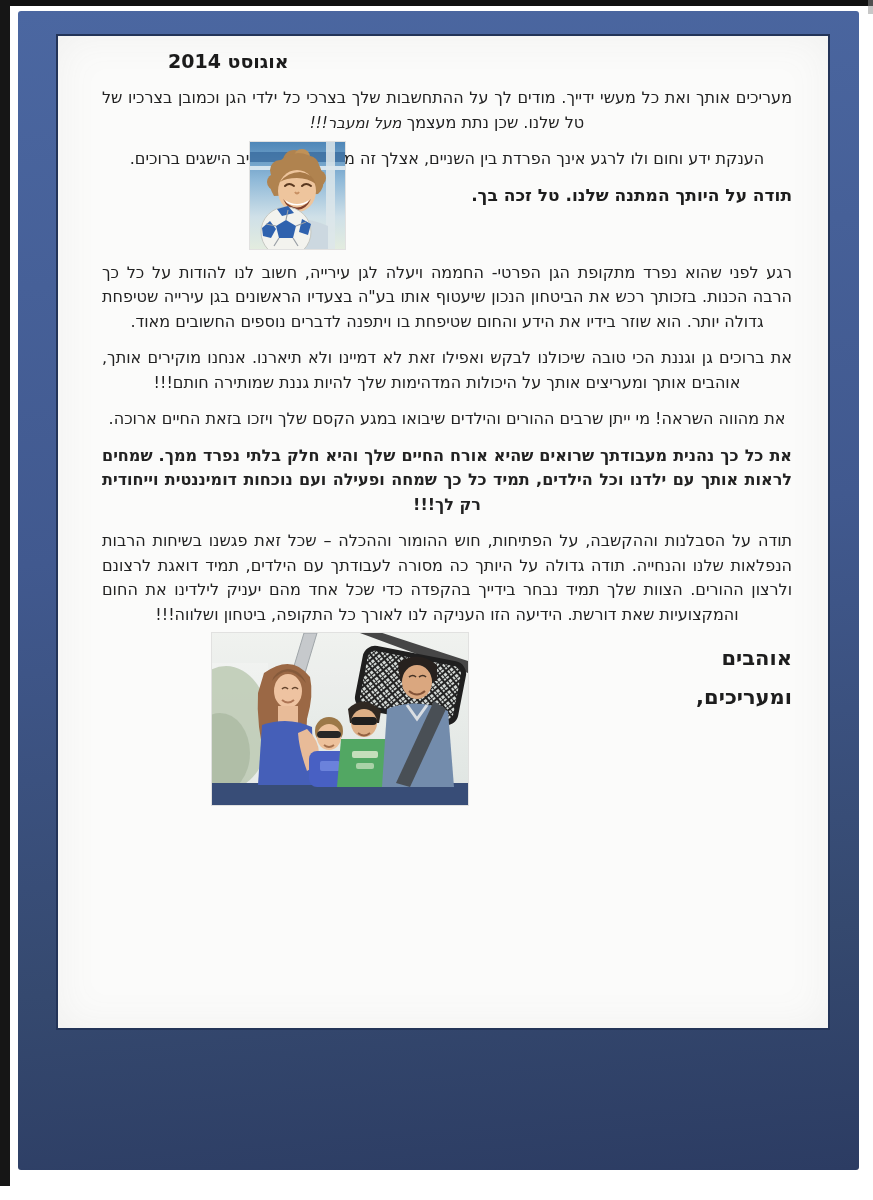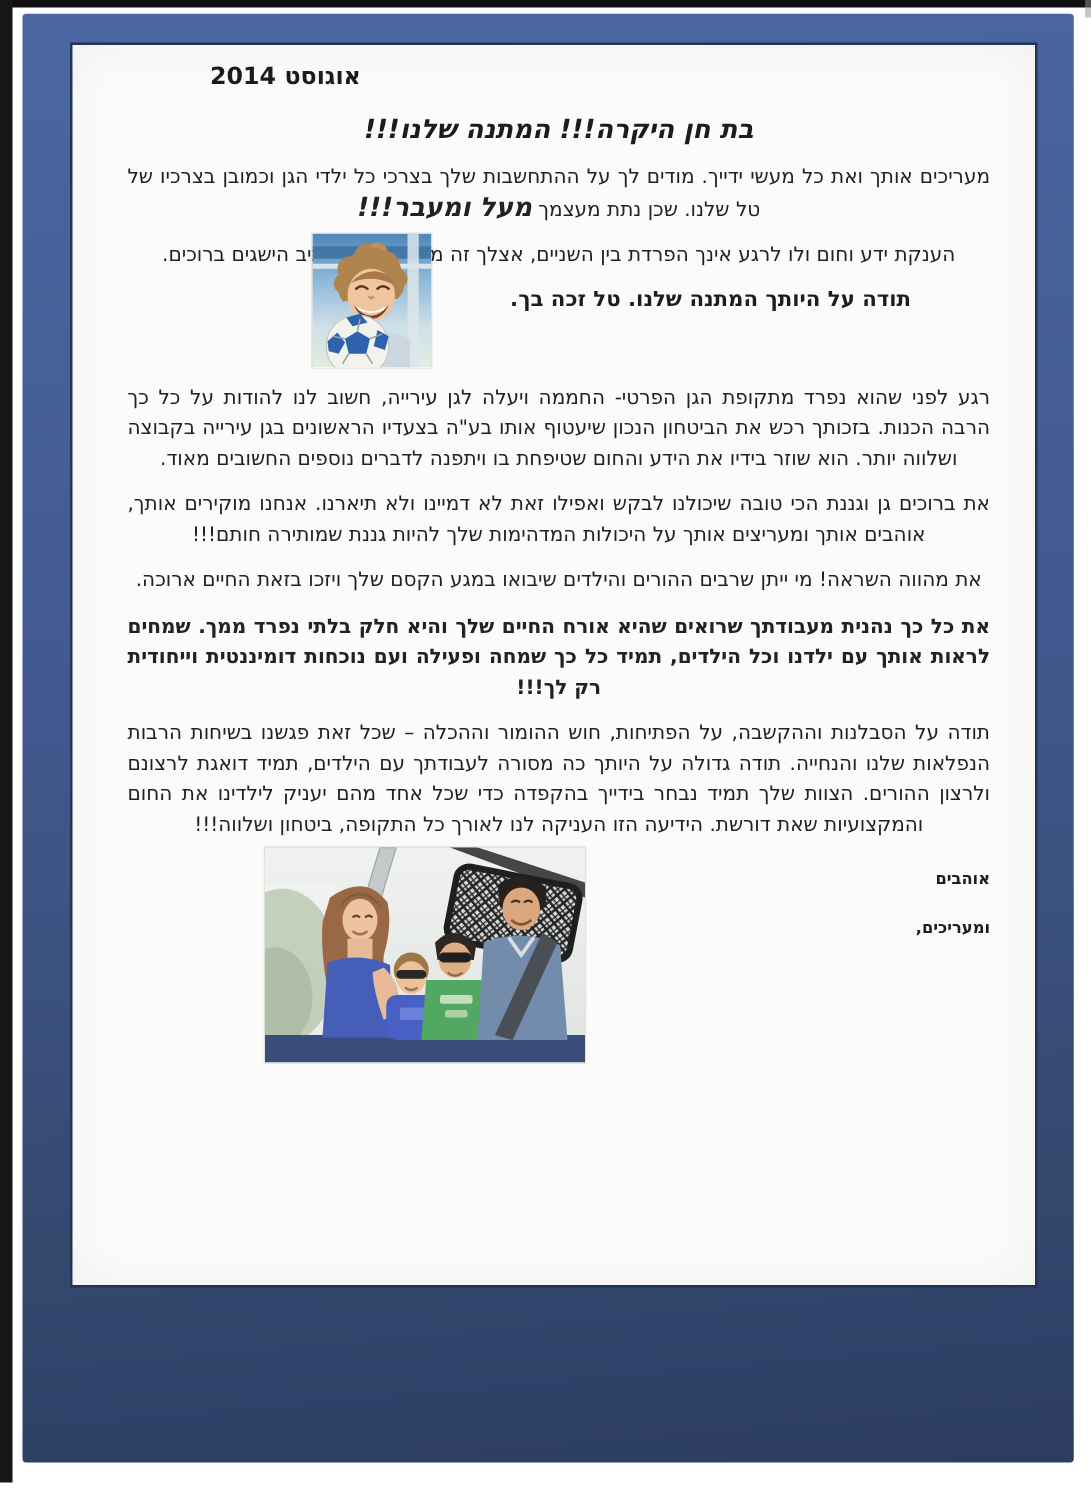--- a/index.html
+++ b/index.html
@@ -36,56 +36,55 @@
   .title{
     margin-top:15px;text-align:center;
     font-weight:bold;font-style:italic;font-size:21px;line-height:28px;color:#1c1c1c;
   }
   .para{
     margin:12px 0 0 0;
     text-align:justify;text-align-last:center;
   }
   .para.last-right{text-align-last:right;}
   .para.bold{font-weight:bold;}
-  .emph{font-weight:bold;font-style:italic;font-size:21px;}
+  .emph{font-weight:normal;font-style:italic;font-size:15px;}
   
   .photo-row{
     display:flex;align-items:center;margin-top:-30px;position:relative;
   }
   .caption{
-    flex:1;text-align:center;font-weight:bold;font-size:17px;color:#1d1d1d;
+    flex:1;text-align:right;font-weight:bold;font-size:17px;color:#1d1d1d;
   }
   .child-photo{
     width:95px;height:107px;flex:0 0 auto;margin-left:148px;
     box-shadow:0 0 0 1px rgba(0,0,0,.1);
   }
   
   .closing-row{display:flex;align-items:flex-start;margin-top:4px;}
   .signature{flex:1;padding-top:8px;}
-  .sig-line{font-weight:bold;font-size:13px;line-height:39px;text-align:right;color:#1d1d1d;}
+  .sig-line{font-weight:bold;font-size:21px;line-height:39px;text-align:right;color:#1d1d1d;}
   .family-photo{
     width:256px;height:172px;flex:0 0 auto;margin-left:110px;margin-top:2px;
     box-shadow:0 0 0 1px rgba(0,0,0,.1);
   }
   svg{display:block;}
 </style>
 </head>
 <body>
 
 <div class="edge-top"></div>
 <div class="edge-left"></div>
 <div class="edge-right-sliver"></div>
 
 <div class="mat"></div>
 
 <div class="paper">
 
   <div class="date">אוגוסט 2014</div>
 
-  <div class="title">בת חן היקרה!!! המתנה שלנו!!!</div>
 
 
   <p class="para"><span>מעריכים אותך ואת כל מעשי ידייך. מודים לך על ההתחשבות שלך בצרכי כל ילדי הגן וכמובן בצרכיו של טל שלנו. שכן נתת מעצמך </span><span class="emph">מעל ומעבר!!!</span></p>
 
   <p class="para">הענקת ידע וחום ולו לרגע אינך הפרדת בין השניים, אצלך זה משתלב יחד ומניב הישגים ברוכים.</p>
 
   <div class="photo-row">
     <div class="caption">תודה על היותך המתנה שלנו. טל זכה בך.</div>
     <svg class="child-photo" viewBox="0 0 95 107" xmlns="http://www.w3.org/2000/svg">
       <defs>
@@ -123,21 +122,21 @@
         <circle cx="36" cy="90" r="25" fill="#f3f3ee" stroke="#c6c8c2" stroke-width="1"></circle>
         <polygon points="36,78 46,84 43,96 29,96 26,84" fill="#2f62ae"></polygon>
         <path d="M12 86 L20 79 L26 87 L21 96 L13 94 Z" fill="#2f62ae"></path>
         <path d="M52 77 L61 82 L58 93 L49 90 Z" fill="#2f62ae"></path>
         <path d="M27 67 L38 64 L44 71 L32 74 Z" fill="#2f62ae"></path>
         <path d="M36 78 L38 68 M46 84 L56 80 M43 96 L48 104 M29 96 L24 104 M26 84 L16 82" stroke="#9aa0a6" stroke-width="1.2" fill="none"></path>
       </g>
     </svg>
   </div>
 
-  <p class="para">רגע לפני שהוא נפרד מתקופת הגן הפרטי- החממה ויעלה לגן עירייה, חשוב לנו להודות על כל כך הרבה הכנות. בזכותך רכש את הביטחון הנכון שיעטוף אותו בע"ה בצעדיו הראשונים בגן עירייה בקבוצה ושלווה יותר. הוא שוזר בידיו את הידע והחום שטיפחת בו ויתפנה לדברים נוספים החשובים מאוד.</p>
+  <p class="para">רגע לפני שהוא נפרד מתקופת הגן הפרטי- החממה ויעלה לגן עירייה, חשוב לנו להודות על כל כך הרבה הכנות. בזכותך רכש את הביטחון הנכון שיעטוף אותו בע"ה בצעדיו הראשונים בגן עירייה שטיפחת גדולה יותר. הוא שוזר בידיו את הידע והחום שטיפחת בו ויתפנה לדברים נוספים החשובים מאוד.</p>
   <p class="para">את ברוכים גן וגננת הכי טובה שיכולנו לבקש ואפילו זאת לא דמיינו ולא תיארנו. אנחנו מוקירים אותך, אוהבים אותך ומעריצים אותך על היכולות המדהימות שלך להיות גננת שמותירה חותם!!!</p>
   <p class="para">את מהווה השראה! מי ייתן שרבים ההורים והילדים שיבואו במגע הקסם שלך ויזכו בזאת החיים ארוכה.</p>
   <p class="para bold">את כל כך נהנית מעבודתך שרואים שהיא אורח החיים שלך והיא חלק בלתי נפרד ממך. שמחים לראות אותך עם ילדנו וכל הילדים, תמיד כל כך שמחה ופעילה ועם נוכחות דומיננטית וייחודית רק לך!!!</p>
   <p class="para">תודה על הסבלנות וההקשבה, על הפתיחות, חוש ההומור וההכלה – שכל זאת פגשנו בשיחות הרבות הנפלאות שלנו והנחייה. תודה גדולה על היותך כה מסורה לעבודתך עם הילדים, תמיד דואגת לרצונם ולרצון ההורים. הצוות שלך תמיד נבחר בידייך בהקפדה כדי שכל אחד מהם יעניק לילדינו את החום והמקצועיות שאת דורשת. הידיעה הזו העניקה לנו לאורך כל התקופה, ביטחון ושלווה!!!</p>
 
   <div class="closing-row">
     <div class="signature">
       <div class="sig-line">אוהבים</div>
       <div class="sig-line">ומעריכים,</div>
     </div>

